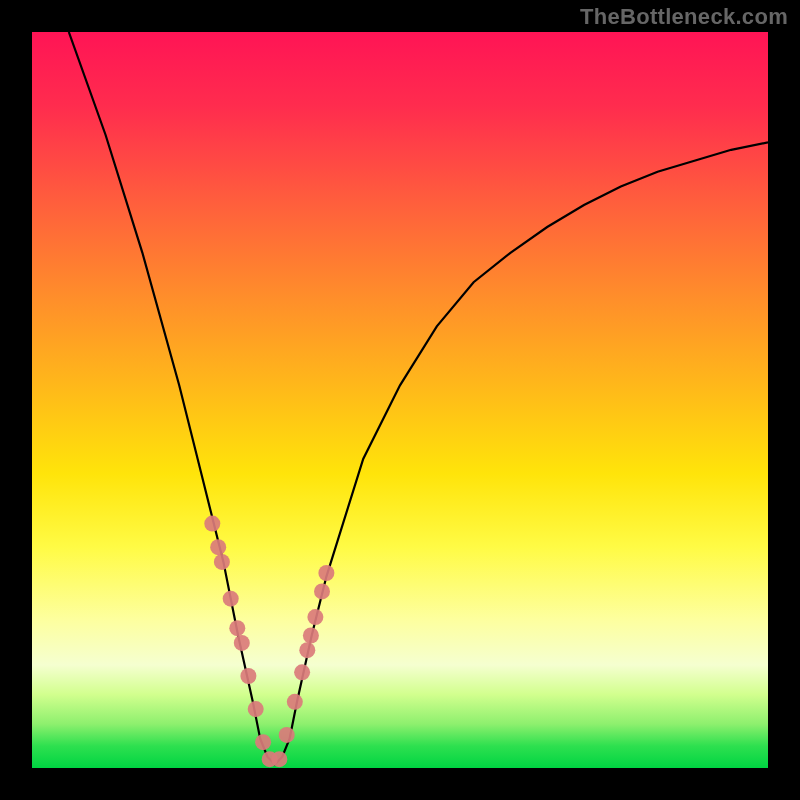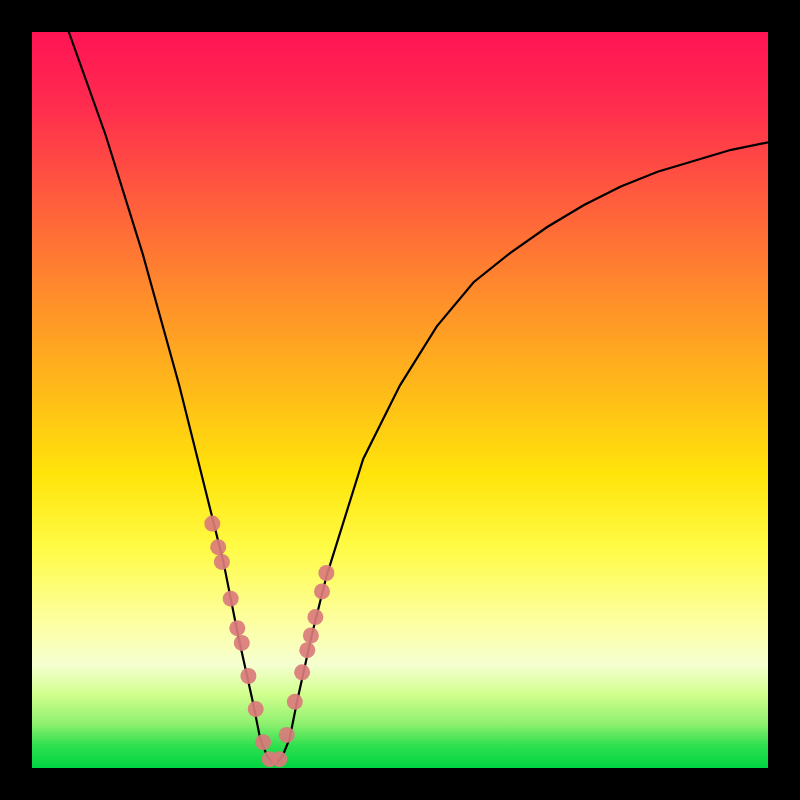--- a/index.html
+++ b/index.html
@@ -66,20 +66,21 @@
     left: 0;
     top: 0;
     width: 736px;
     height: 736px;
   }
 </style>
 </head>
 <body>
 
 <div class="frame">
+  <div class="watermark">TheBottleneck.com</div>
 
   <div class="plot-area">
     <div class="gradient"></div>
     <svg class="curve" viewBox="0 0 736 736" preserveAspectRatio="none">
       <path id="curve-path" fill="none" stroke="#000" stroke-width="2.2" d="M36.8 0.0 L73.6 103.0 L110.4 220.8 L147.2 353.3 L169.3 441.6 L191.4 529.9 L206.1 603.5 L220.8 669.8 L228.2 706.6 L235.5 725.0 L242.9 732.3 L250.2 725.0 L257.6 706.6 L265.0 669.8 L279.7 603.5 L294.4 544.6 L331.2 426.9 L368.0 353.3 L404.8 294.4 L441.6 250.2 L478.4 220.8 L515.2 195.0 L552.0 173.0 L588.8 154.6 L625.6 139.8 L662.4 128.8 L699.2 117.8 L736.0 110.4"></path>
       <g id="dots-group">
           <circle cx="180.3" cy="491.6" r="8" fill="#da7b7b" fill-opacity="0.92"></circle>
           <circle cx="186.2" cy="515.2" r="8" fill="#da7b7b" fill-opacity="0.92"></circle>
           <circle cx="189.9" cy="529.9" r="8" fill="#da7b7b" fill-opacity="0.92"></circle>
           <circle cx="198.7" cy="566.7" r="8" fill="#da7b7b" fill-opacity="0.92"></circle>

